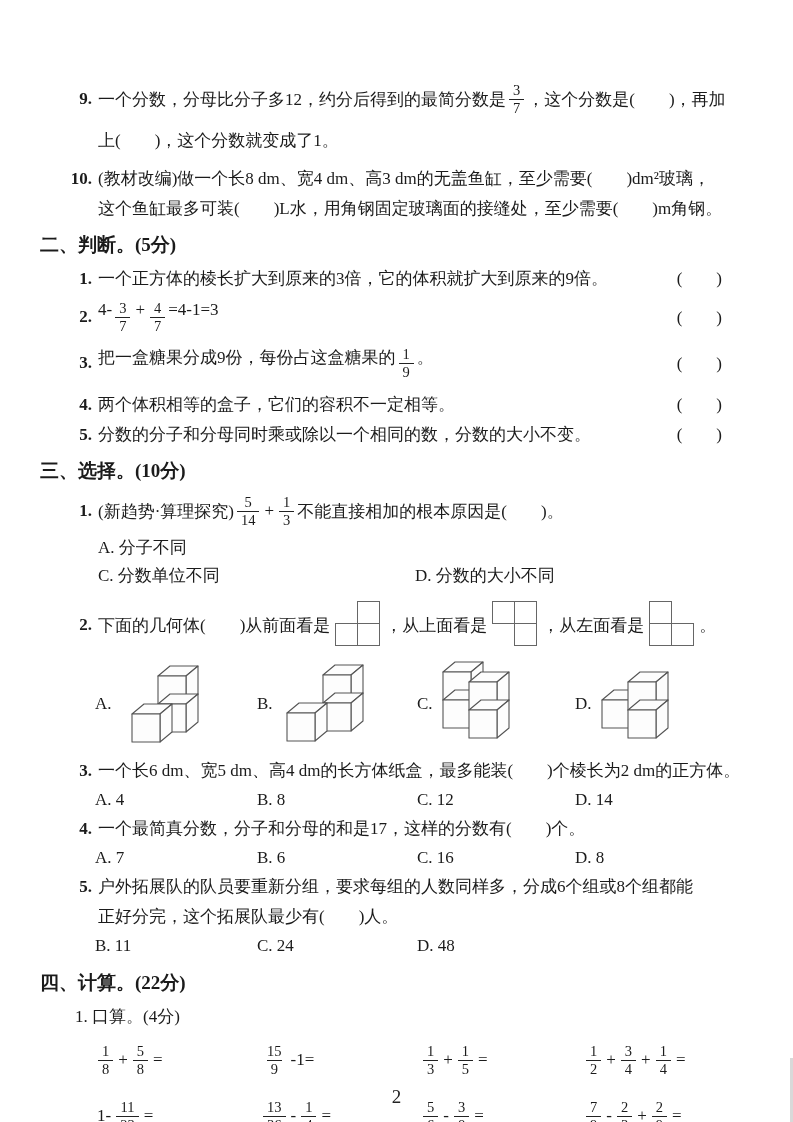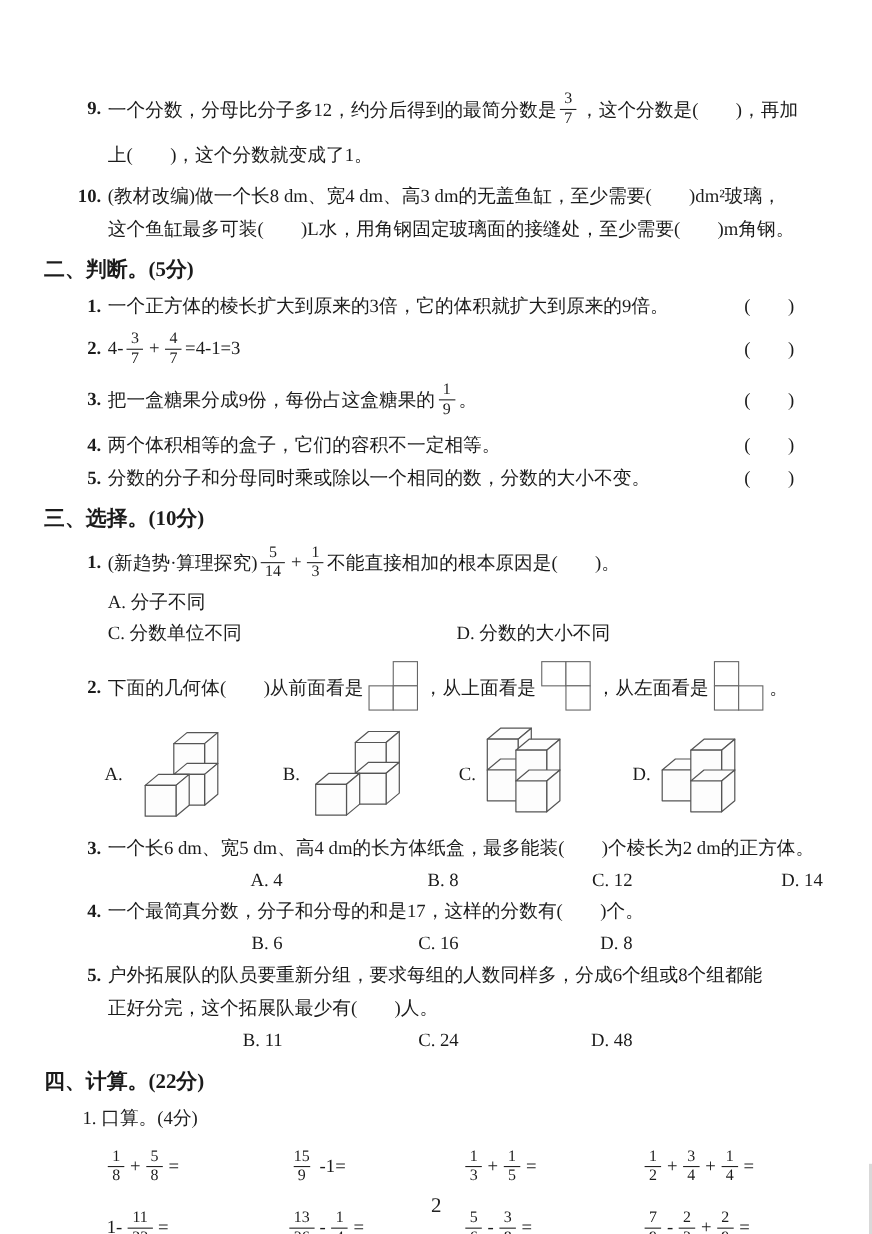--- a/index.html
+++ b/index.html
@@ -13,24 +13,24 @@
   .sect{font-weight:bold;font-size:19px;white-space:nowrap;}
   .line{position:relative;padding-left:58px;white-space:nowrap;}
   .qno{position:absolute;left:0;top:50%;transform:translateY(-50%);width:52px;text-align:right;font-weight:bold;}
   .fline{display:flex;align-items:center;min-height:46px;}
   .tline{line-height:30px;}
   .frac{display:inline-flex;flex-direction:column;align-items:center;vertical-align:middle;margin:0 3px;font-size:14.5px;line-height:1.15;}
   .frac .fn{padding:0 4px;}
   .frac .fd{border-top:1.2px solid #222;padding:0 4px;}
   .op{margin:0 2px;}
   .jitem{display:flex;align-items:center;position:relative;padding-left:58px;white-space:nowrap;}
-  .jtext{flex:1;display:flex;align-items:center;}
+  .jtext{flex:1;display:flex;}
   .jpar{margin-right:26px;}
   .opt2{display:grid;grid-template-columns:317px 1fr;padding-left:58px;line-height:28px;}
-  .opt4{display:grid;grid-template-columns:162px 160px 158px 1fr;padding-left:55px;line-height:28px;text-align:right;}
+  .opt4{display:grid;grid-template-columns:162px 160px 158px 1fr;padding-left:55px;line-height:28px;}
   .cubes{display:grid;grid-template-columns:162px 160px 158px 1fr;padding-left:55px;margin:6px 0 2px 0;}
   .cubecell{display:flex;align-items:center;gap:6px;}
   .viewshape{vertical-align:middle;margin:0 4px;position:relative;top:-2px;}
   .cubesvg{display:block;}
   .calcgrid{display:grid;grid-template-columns:165px 160px 163px 1fr;padding-left:55px;}
   .calcp{display:flex;align-items:center;min-height:56px;}
   .pagenum{position:absolute;bottom:14px;left:0;width:100%;text-align:center;font-size:19px;color:#222;}
   .edgeart{position:absolute;right:0;bottom:0;width:3px;height:64px;background:#d9d9d9;}
   .mt4{margin-top:4px;}.mt6{margin-top:6px;}.mt8{margin-top:8px;}.mt10{margin-top:10px;}
   svg{overflow:visible;}
@@ -277,20 +277,21 @@
       <span>B. 8</span>
       <span>C. 12</span>
       <span>D. 14</span>
     </div>
 
     <div class="line tline">
       <span class="qno">4.</span>
       <span>一个最简真分数，分子和分母的和是17，这样的分数有(　　)个。</span>
     </div>
     <div class="opt4">
+      <span>A. 7</span>
       <span>B. 6</span>
       <span>C. 16</span>
       <span>D. 8</span>
     </div>
 
     <div class="line tline">
       <span class="qno">5.</span>
       <span>户外拓展队的队员要重新分组，要求每组的人数同样多，分成6个组或8个组都能</span>
     </div>
     <div class="line tline">

